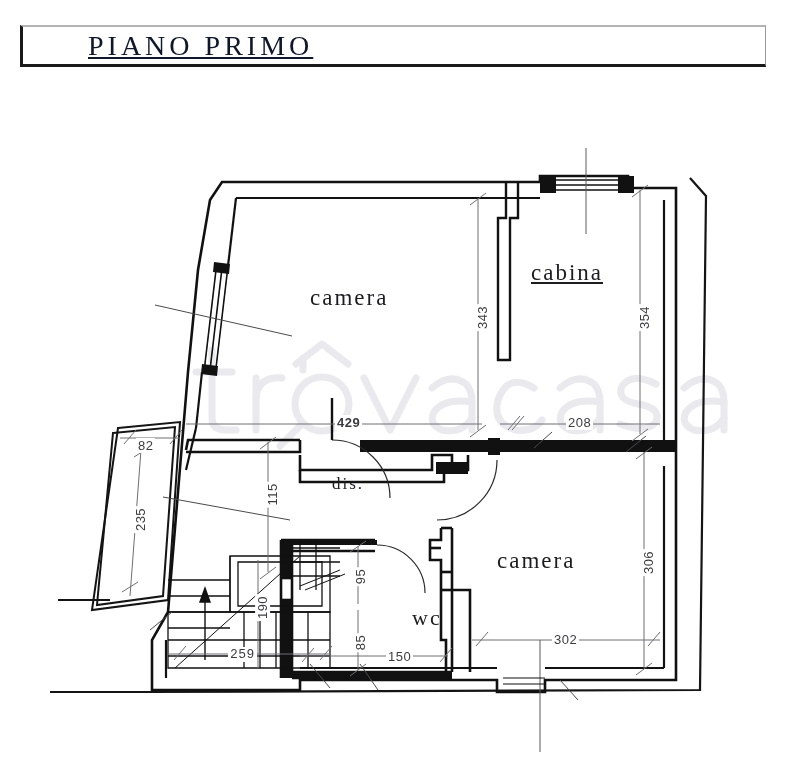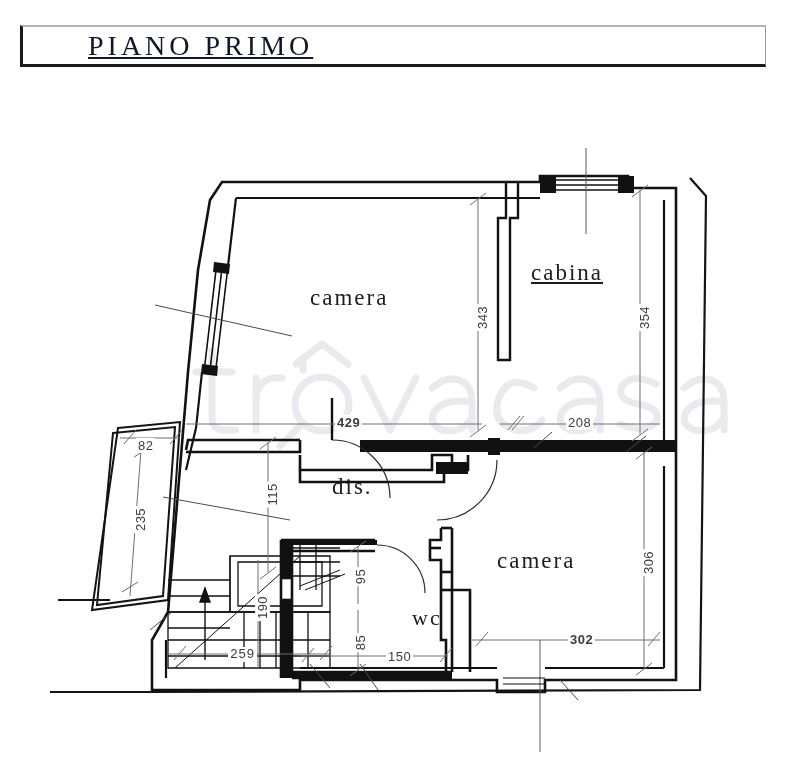--- a/index.html
+++ b/index.html
@@ -64,21 +64,21 @@
   
   .room-label {
     position: absolute;
     font-family: "Liberation Serif", serif;
     color: #1d1d20;
     white-space: nowrap;
     letter-spacing: 2px;
   }
   .rl-camera1 { left: 310px; top: 285px; font-size: 23px; }
   .rl-cabina  { left: 531px; top: 260px; font-size: 23px; text-decoration: underline; }
-  .rl-dis     { left: 332px; top: 474px; font-size: 23px; }
+  .rl-dis     { left: 332px; top: 474px; font-size: 17px; }
   .rl-wc      { left: 380px; top: 605px; font-size: 22px; margin-left: 32px; }
   .rl-camera2 { left: 497px; top: 548px; font-size: 23px; }
 
   
   .dim {
     position: absolute;
     font-family: "Liberation Sans", sans-serif;
     font-size: 13px;
     color: #3c3c40;
     background: #ffffff;
@@ -386,13 +386,13 @@
 <div class="dim" style="left:566px; top:415px;">208</div>
 <div class="dim" style="left:136px; top:438px;">82</div>
 <div class="dim vert" style="left:127px; top:512px;">235</div>
 <div class="dim vert" style="left:259px; top:487px;">115</div>
 <div class="dim vert" style="left:249px; top:600px;">190</div>
 <div class="dim" style="left:228px; top:647px;font-family:Liberation Mono, monospace;">259</div>
 <div class="dim vert" style="left:351px; top:569px;">95</div>
 <div class="dim vert" style="left:351px; top:635px;">85</div>
 <div class="dim" style="left:386px; top:649px;">150</div>
 <div class="dim vert" style="left:635px; top:555px;">306</div>
-<div class="dim" style="left:568px; top:632px;font-weight:bold;">302</div>
+<div class="dim" style="left:552px; top:632px;">302</div>
 
 </body></html>

